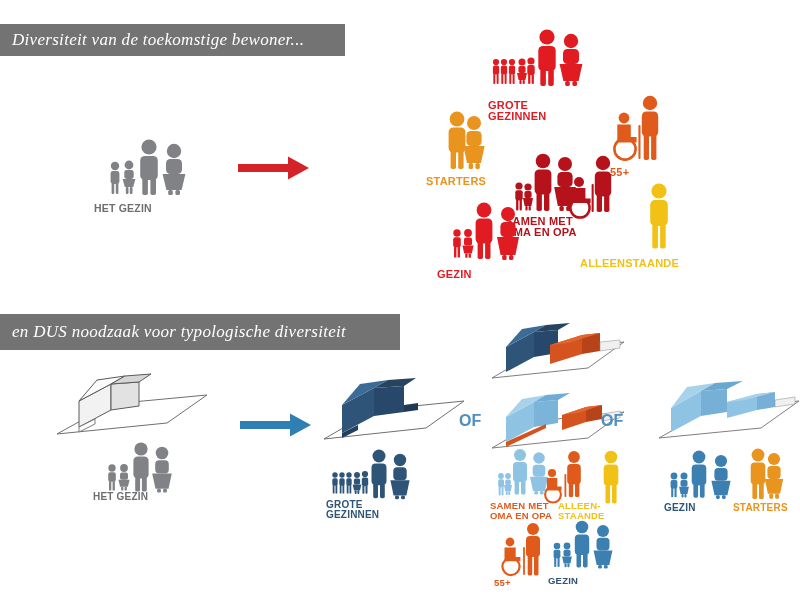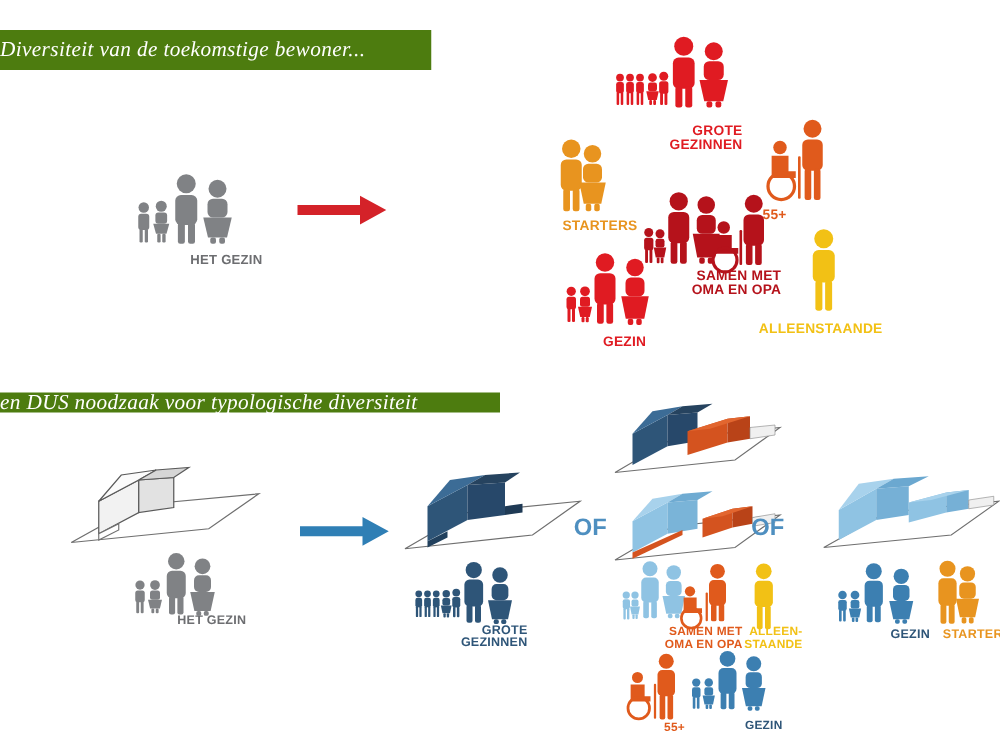--- a/index.html
+++ b/index.html
@@ -6,52 +6,52 @@
   body{
     width:800px;height:600px;position:relative;overflow:hidden;
     background:#ffffff;
     font-family:"Liberation Sans", sans-serif;
   }
   .stage{position:absolute;left:0;top:0;width:800px;height:600px;}
 
   
   .banner{
     position:absolute;
-    background:#4d7c0f;
+    background:#737373;
     color:#ffffff;
     font-family:"Liberation Serif", serif;
     font-style:italic;
     font-size:17px;
     letter-spacing:.3px;
     display:flex;align-items:center;
-    padding-left:0;
+    padding-left:12px;
     box-sizing:border-box;
   }
   #banner-top{left:0;top:24px;width:345px;height:32px;}
-  #banner-bottom{left:0;top:314px;width:400px;height:16px;}
+  #banner-bottom{left:0;top:314px;width:400px;height:36px;}
 
   
   .lbl{
     position:absolute;
     font-weight:bold;
     letter-spacing:.2px;
-    text-align:right;
+    text-align:left;
     line-height:1.02em;
     white-space:pre-line;
     font-family:"Liberation Sans", sans-serif;
   }
 
   
   .g{position:absolute;}
   svg{display:block;overflow:visible;}
 
   .of{
     position:absolute;
     font-weight:bold;
-    font-size:19px;
+    font-size:16px;
     color:#4e8fc0;
     font-family:"Liberation Sans", sans-serif;
   }
 
   
 </style>
 </head>
 <body>
 
 <div class="stage">

